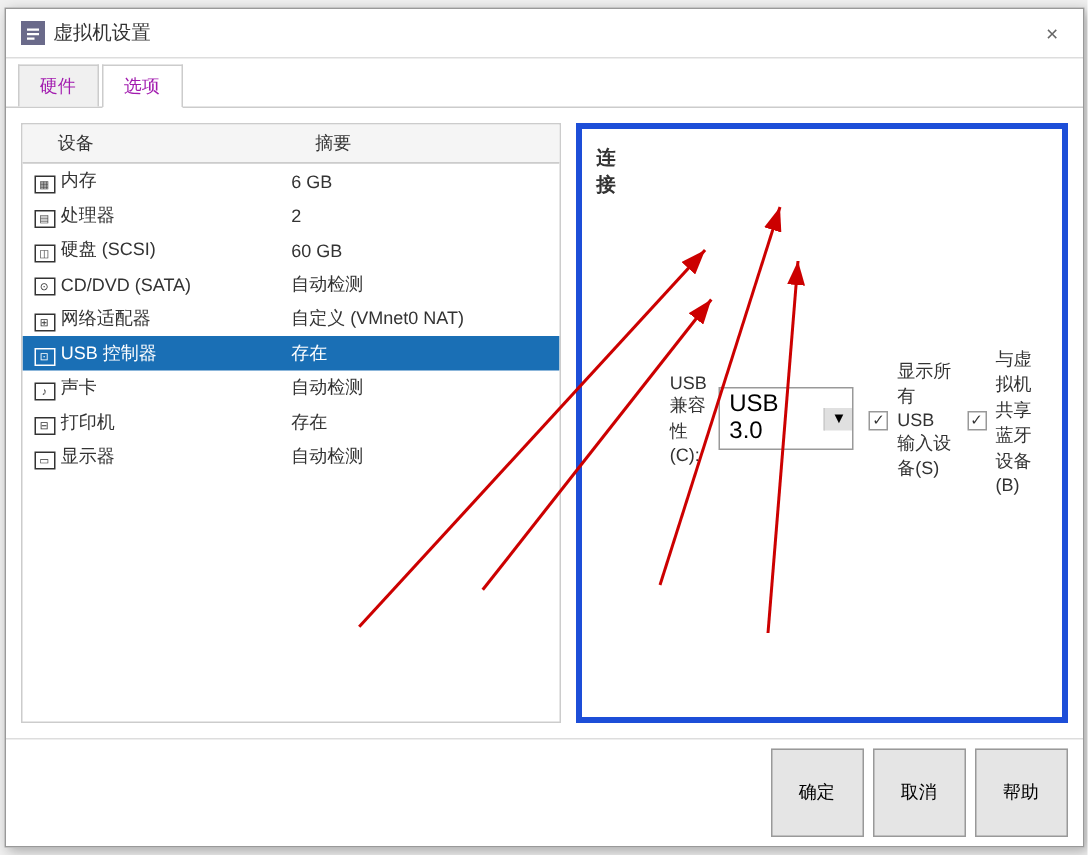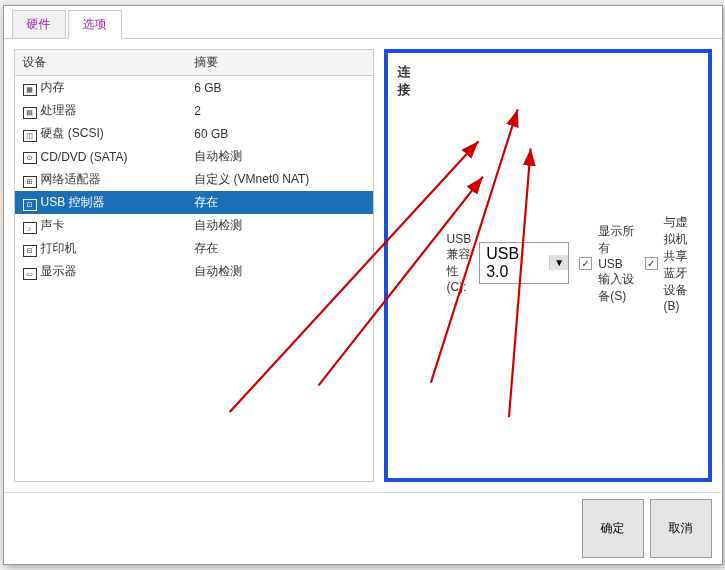--- a/index.html
+++ b/index.html
@@ -85,21 +85,21 @@
       overflow-y: auto;
     }
     .device-table {
       width: 100%;
       border-collapse: collapse;
     }
     .device-table thead tr {
       background: #f5f5f5;
     }
     .device-table th {
-      padding: 4px 8px;
+      padding: 4px 24px;
       text-align: left;
       border-bottom: 1px solid #ccc;
       font-weight: normal;
       color: #333;
       font-size: 12px;
     }
     .device-table td {
       padding: 3px 8px;
       font-size: 12px;
       color: #333;
@@ -223,20 +223,34 @@
       cursor: pointer;
       min-width: 60px;
       text-align: center;
     }
   </style>
 </head>
 <body>
 
 <div class="window">
 
+  <div class="title-bar">
+    <div class="title-bar-left">
+      <span class="title-icon">
+        <svg width="14" height="14" viewBox="0 0 14 14">
+          <rect x="1" y="1" width="12" height="12" fill="#6a6a8a" rx="1"></rect>
+          <rect x="3" y="4" width="8" height="1.5" fill="#fff"></rect>
+          <rect x="3" y="7" width="8" height="1.5" fill="#fff"></rect>
+          <rect x="3" y="10" width="5" height="1.5" fill="#fff"></rect>
+        </svg>
+      </span>
+      <span class="title-text">虚拟机设置</span>
+    </div>
+    <div class="close-btn">×</div>
+  </div>
 
   <div class="tab-bar">
     <div class="tab">硬件</div>
     <div class="tab active">选项</div>
   </div>
 
   <div class="content-wrapper">
 
     <div class="left-panel">
       <table class="device-table">
@@ -392,14 +406,15 @@
       <line x1="200" y1="420" x2="480" y2="115" stroke="#cc0000" stroke-width="2.5" marker-end="url(#ah1)"></line>
 
       <line x1="300" y1="390" x2="485" y2="155" stroke="#cc0000" stroke-width="2.5" marker-end="url(#ah2)"></line>
     </svg>
 
   </div>
 
   <div class="bottom-bar">
     <button class="btn">确定</button>
     <button class="btn">取消</button>
+    <button class="btn">帮助</button>
   </div>
 </div>
 
 </body></html>

